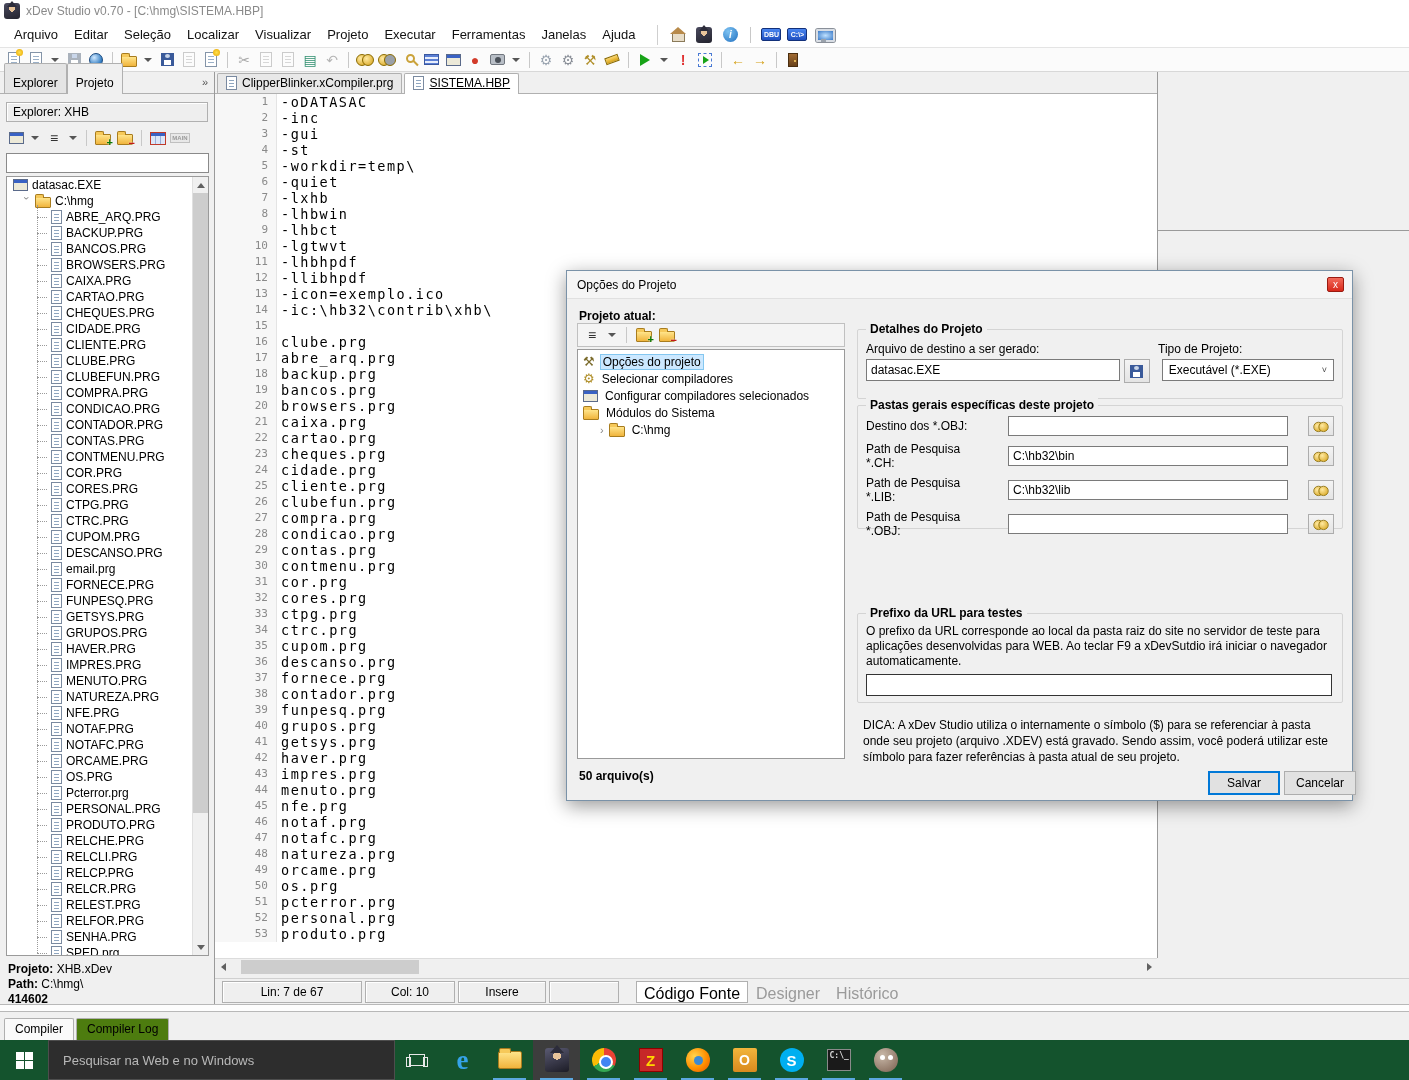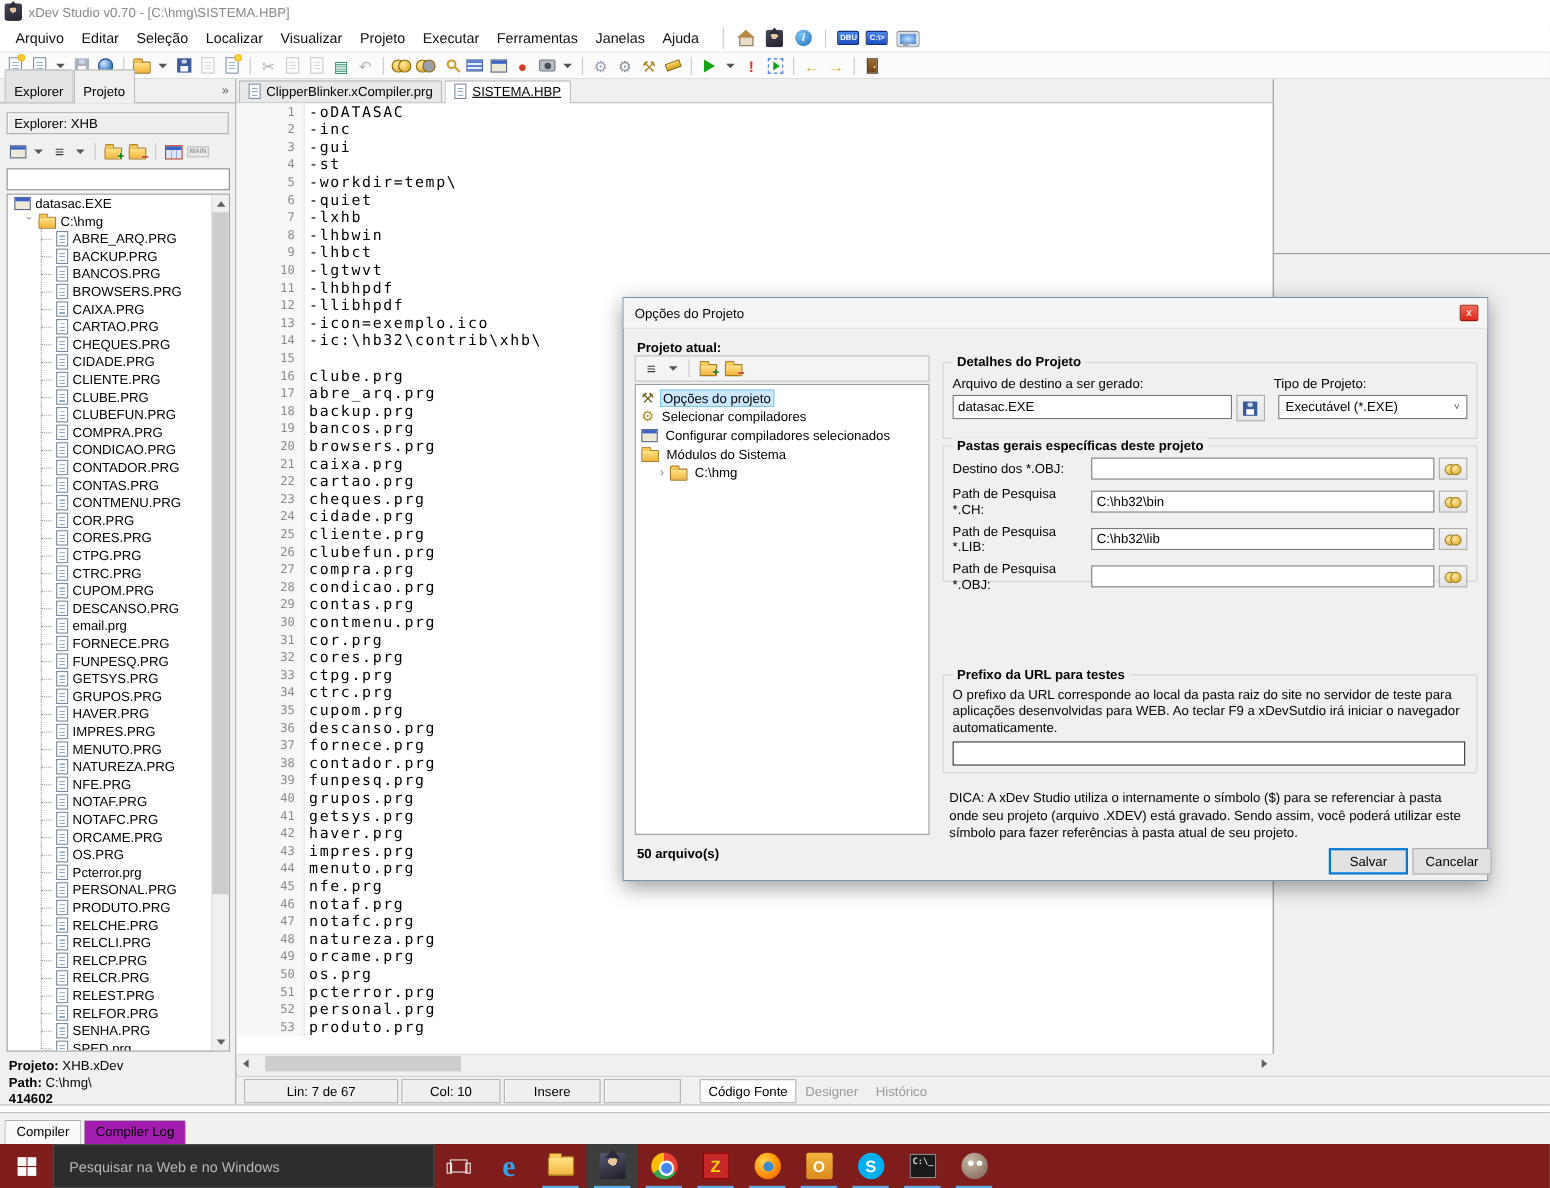--- a/index.html
+++ b/index.html
@@ -113,29 +113,29 @@
   #editor-hscroll .scr-btn{position:absolute;top:0;width:16px;height:16px;}
   #editor-hscroll .scr-btn.right{right:0;}
 
   #rightpane{left:1157px;top:72px;width:252px;height:886px;background:#f0f0f0;border-left:1px solid #9a9a9a;}
   #rightpane .hline{position:absolute;left:0;top:158px;width:100%;height:1px;background:#9a9a9a;}
 
   
   #statusbar{left:215px;top:978px;width:1194px;height:26px;background:#f0f0f0;display:flex;align-items:center;gap:3px;padding-left:7px;border-top:1px solid #d0d0d0;}
   .st-box{height:22px;border:1px solid #b0b0b0;box-shadow:inset 1px 1px 0 #fff;display:flex;align-items:center;justify-content:center;background:#efefef;font-size:12px;}
   #view-tabs{display:flex;margin-left:14px;height:22px;align-items:stretch;}
-  .v-tab{padding:3px 7px;font-size:12px;color:#9a9a9a;border:1px solid transparent;}
+  .v-tab{padding:3px 7px;font-size:16px;color:#9a9a9a;border:1px solid transparent;}
   .v-tab.active{background:#fff;border:1px solid #b0b0b0;color:#000;}
   #bottom-divider{left:0;top:1004px;width:1409px;height:8px;background:#fdfdfd;border-top:1px solid #b8b8b8;border-bottom:1px solid #b8b8b8;}
   #compiler-row{left:0;top:1012px;width:1409px;height:28px;background:#f0f0f0;display:flex;align-items:flex-end;padding-left:4px;}
-  .c-tab{border:1px solid #b0b0b0;border-bottom:none;background:#a21caf;padding:3px 10px 4px;font-size:12px;border-radius:2px 2px 0 0;margin-right:2px;}
+  .c-tab{border:1px solid #b0b0b0;border-bottom:none;background:#4d7c0f;padding:3px 10px 4px;font-size:12px;border-radius:2px 2px 0 0;margin-right:2px;}
   .c-tab.active{background:#fafafa;}
 
   
-  #taskbar{left:0;top:1040px;width:1409px;height:40px;background:#7f1d1d;display:flex;align-items:stretch;}
+  #taskbar{left:0;top:1040px;width:1409px;height:40px;background:#14532d;display:flex;align-items:stretch;}
   #start-btn{width:48px;display:flex;align-items:center;justify-content:center;}
   .win-logo{width:17px;height:17px;display:grid;grid-template-columns:8px 8px;grid-template-rows:8px 8px;gap:1px;}
   .win-logo span{background:#fff;}
   #task-search{width:347px;background:#2d2d2d;border:1px solid #4d4d4d;color:#b8b8b8;display:flex;align-items:center;padding-left:14px;font-size:13px;}
   #task-view{width:44px;display:flex;align-items:center;justify-content:center;}
   .tv-ic{width:16px;height:12px;border:1px solid #e8e8e8;position:relative;background:transparent;}
   .tv-ic::before{content:"";position:absolute;left:-4px;top:2px;width:3px;height:8px;border:1px solid #e8e8e8;}
   .tv-ic::after{content:"";position:absolute;right:-4px;top:2px;width:3px;height:8px;border:1px solid #e8e8e8;}
   .tb-app{width:47px;display:flex;align-items:center;justify-content:center;position:relative;}
   .tb-app.running::after{content:"";position:absolute;bottom:0;left:7px;right:7px;height:2px;background:#5ca8e0;}
@@ -170,21 +170,21 @@
   .dlg-tree-row.selected .lbl{background:#cce8ff;border:1px solid #84c7f0;}
   .indent1{padding-left:22px;}
   #dlg-count{position:absolute;left:12px;top:498px;font-weight:bold;}
   .groupbox{position:absolute;left:290px;width:486px;border:1px solid #d4d4d4;border-radius:2px;}
   .gb-title{position:absolute;top:-8px;left:8px;background:#f0f0f0;padding:0 4px;font-weight:bold;font-size:12px;}
   .fld-label{font-size:12px;}
   .txt-input{height:22px;border:1px solid #7a7a7a;background:#fff;font-size:12px;padding:0 4px;font-family:"Liberation Sans",sans-serif;}
   .mini-btn{width:26px;height:24px;border:1px solid #adadad;background:linear-gradient(#f4f4f4,#e4e4e4);display:flex;align-items:center;justify-content:center;}
   .combo{height:22px;border:1px solid #7a7a7a;background:#fff;display:flex;align-items:center;justify-content:space-between;padding:0 6px;font-size:12px;}
   .combo .chev{color:#444;font-size:9px;}
-  .p-row{display:flex;align-items:center;margin:6px 8px;gap:4px;}
+  .p-row{display:flex;align-items:center;margin:6px 8px;gap:20px;}
   .p-row .fld-label{width:122px;flex:none;}
   .p-row .txt-input{flex:1;height:20px;}
   .p-row .mini-btn{width:26px;height:20px;}
   #dlg-tip{position:absolute;left:296px;top:446px;width:470px;font-size:12px;line-height:16px;}
   .dlg-btn{position:absolute;top:500px;width:72px;height:24px;background:#e1e1e1;border:1px solid #adadad;font-size:12px;display:flex;align-items:center;justify-content:center;font-family:"Liberation Sans",sans-serif;}
   #btn-save{left:641px;border:2px solid #0078d7;}
   #btn-cancel{left:717px;}
 </style>
 </head>
 <body>

